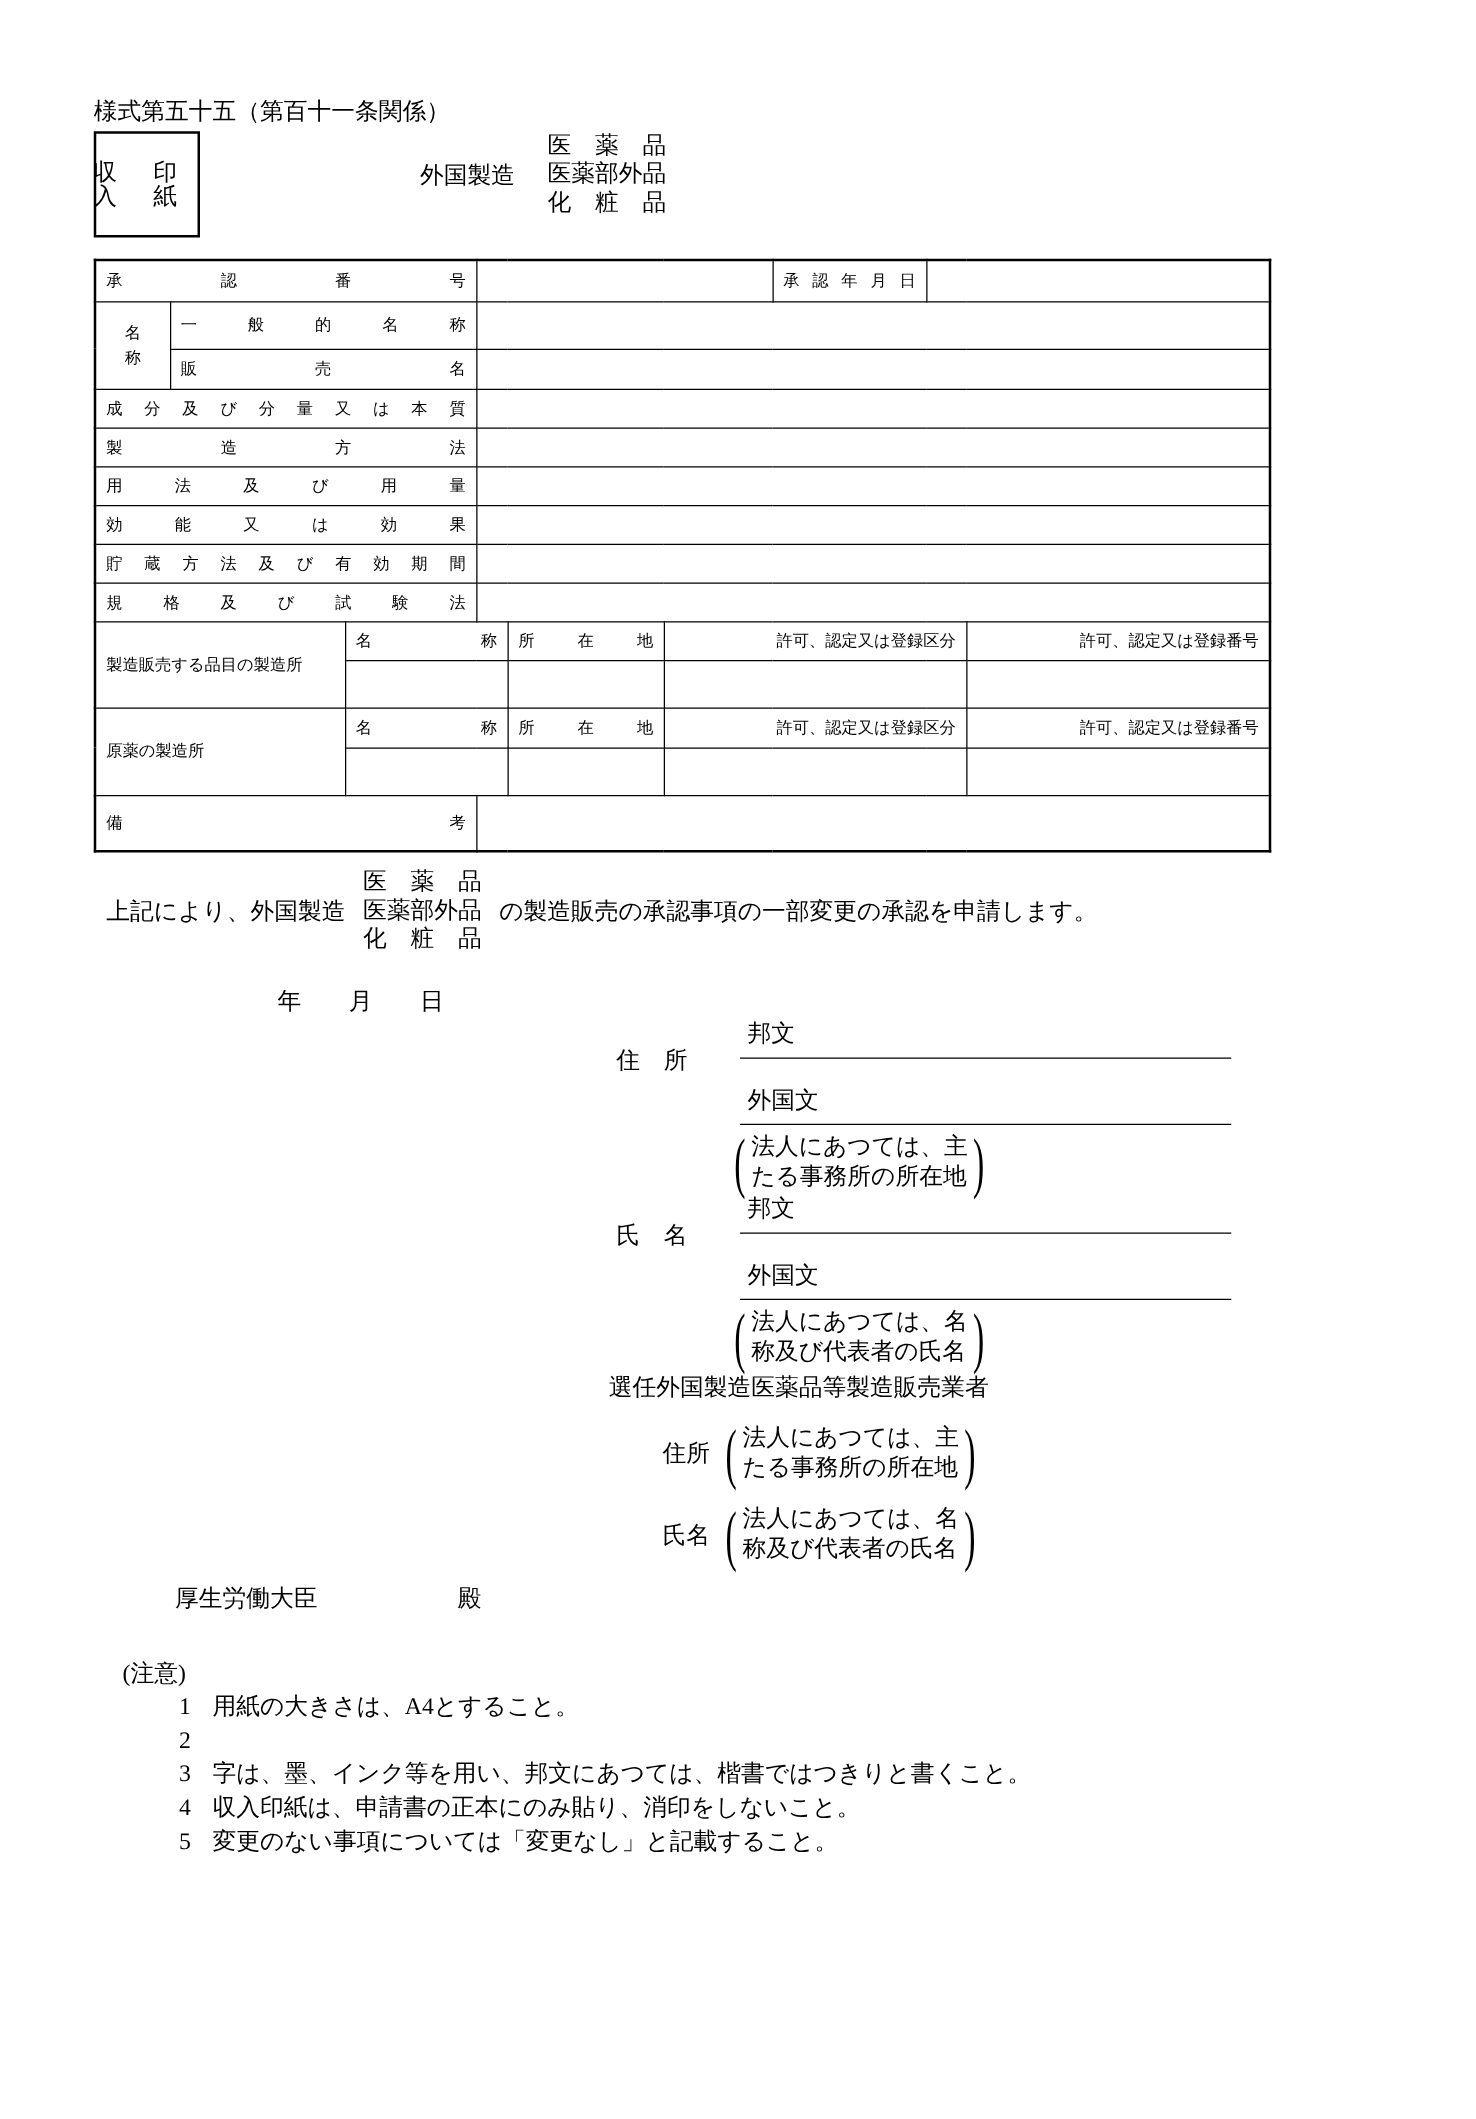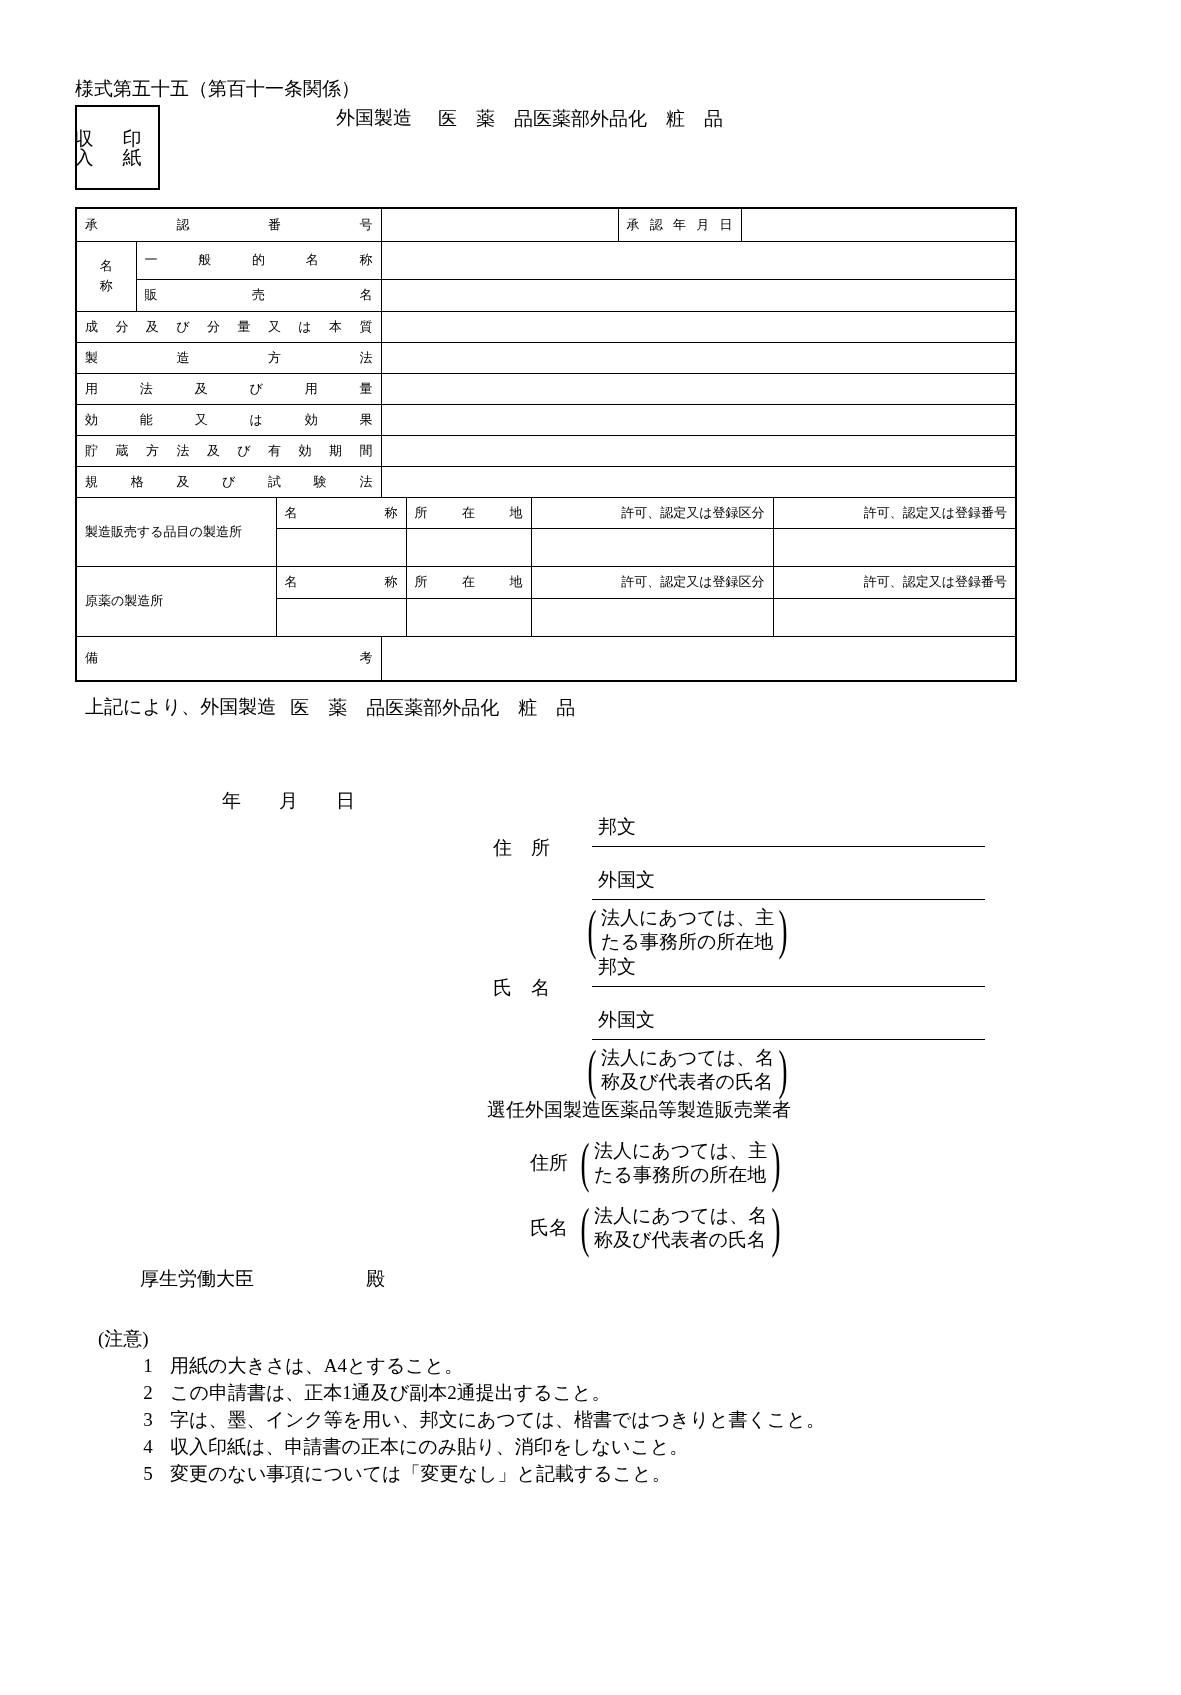--- a/index.html
+++ b/index.html
@@ -23,21 +23,21 @@
     display: flex; flex-direction: row;
     align-items: center; justify-content: center;
     gap: 10px;
     line-height: 1;
   }
 
   
   .flex-row { display: flex; align-items: center; }
   .title-block { gap: 26px; }
   .app-sentence { gap: 14px; }
-  .stack { display: flex; flex-direction: row; line-height: 23px; }
+  .stack { display: flex; flex-direction: column; line-height: 23px; }
 
   
   .form-table {
     border-collapse: collapse;
     table-layout: fixed;
     width: 940px;
     border: 2px solid #000;
     font-size: 13px;
   }
   .form-table td {
@@ -189,20 +189,21 @@
     </tbody>
   </table>
 
   <div class="abs flex-row app-sentence" style="left:85px; top:694px;">
     <span>上記により、外国製造</span>
     <div class="stack">
       <span>医　薬　品</span>
       <span>医薬部外品</span>
       <span>化　粧　品</span>
     </div>
+    <span>の製造販売の承認事項の一部変更の承認を申請します。</span>
   </div>
 
   <div class="abs" style="left:222px; top:788px;">年　　月　　日</div>
 
   <div class="abs" style="left:598px; top:814px;">邦文</div>
   <div class="hline" style="left:592px; top:846px; width:393px;"></div>
   <div class="abs" style="left:493px; top:835px;">住　所</div>
   <div class="abs" style="left:598px; top:867px;">外国文</div>
   <div class="hline" style="left:592px; top:899px; width:393px;"></div>
   <div class="abs paren-note" style="left:583px; top:903px;">
@@ -260,21 +261,20 @@
   </div>
 
   <div class="abs" style="left:98px; top:1326px;">(注意)</div>
   <div class="abs notes-list" style="left:140px; top:1352px;">
     <div class="note-item">
       <span class="num">1</span>
       <span class="txt">用紙の大きさは、A4とすること。</span>
     </div>
     <div class="note-item">
       <span class="num">2</span>
-      <span class="txt">この申請書は、正本1通及び副本2通提出すること。</span>
     </div>
     <div class="note-item">
       <span class="num">3</span>
       <span class="txt">字は、墨、インク等を用い、邦文にあつては、楷書ではつきりと書くこと。</span>
     </div>
     <div class="note-item">
       <span class="num">4</span>
       <span class="txt">収入印紙は、申請書の正本にのみ貼り、消印をしないこと。</span>
     </div>
     <div class="note-item">

